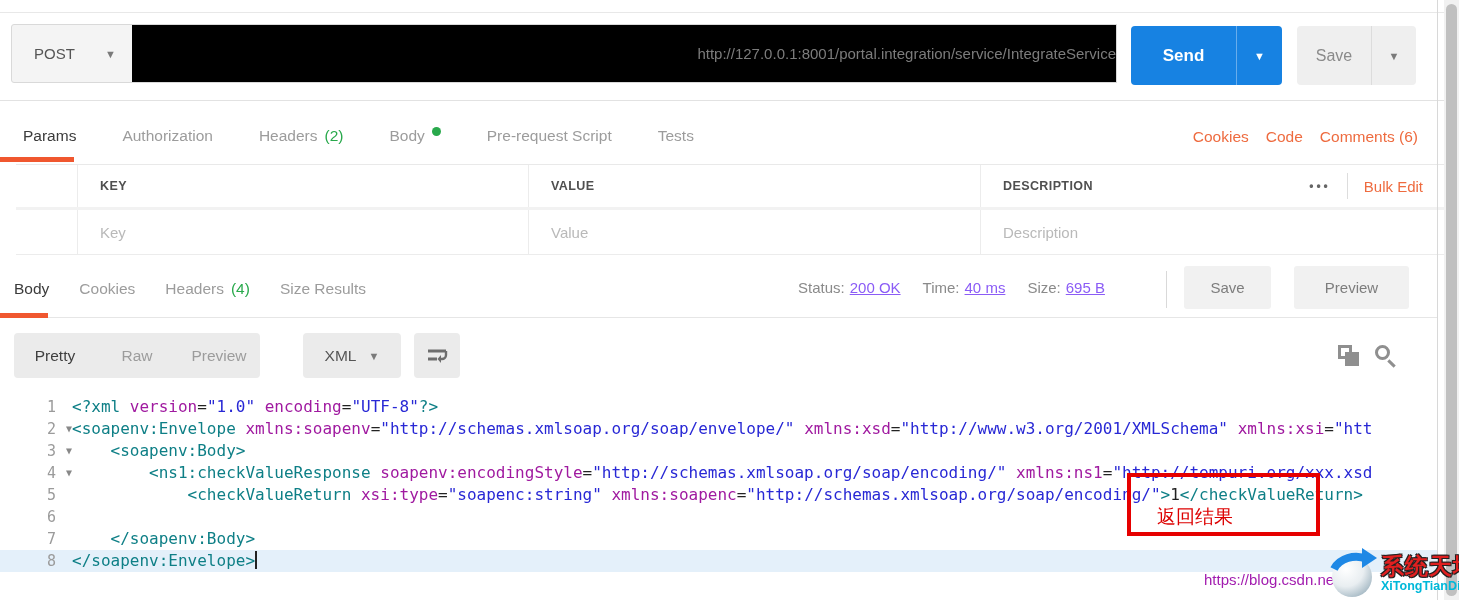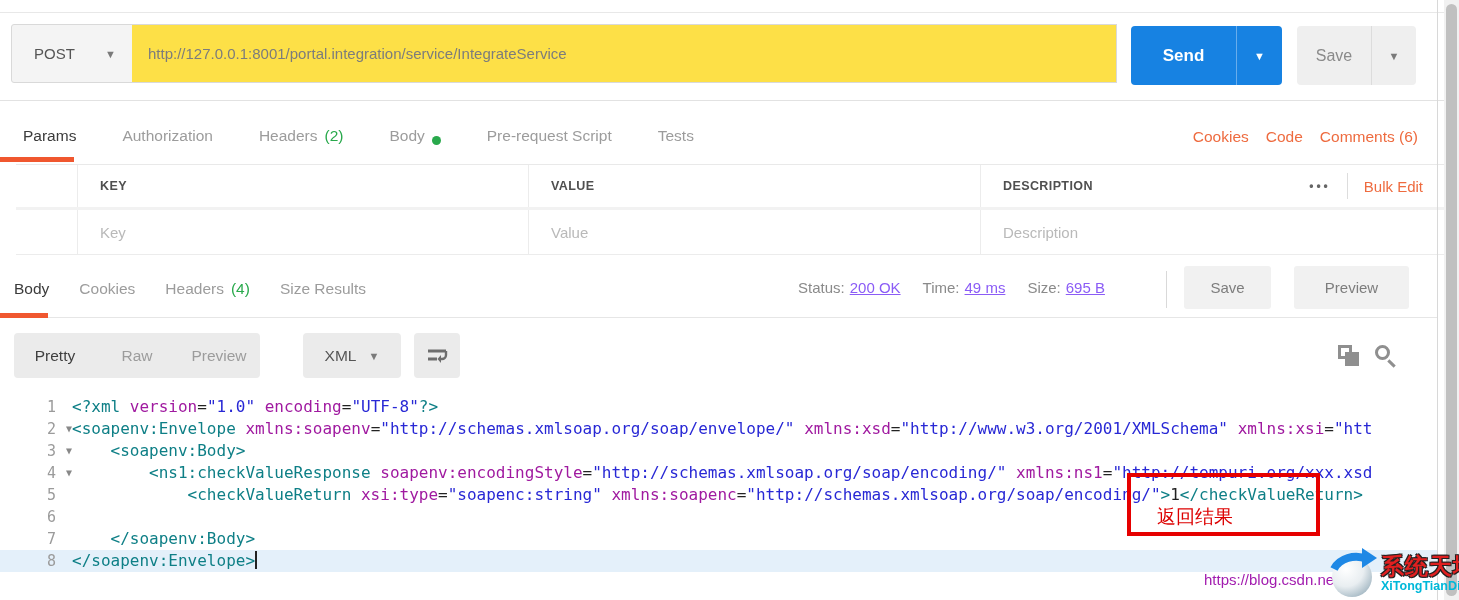--- a/index.html
+++ b/index.html
@@ -8,37 +8,37 @@
 
   .hairline { position:absolute; left:0; width:1459px; height:1px; background:#e8e8e8; }
 
   
   .method-select { position:absolute; left:11px; top:24px; width:122px; height:59px;
     background:#f4f4f4; border:1px solid #d9d9d9; border-radius:3px 0 0 3px;
     display:flex; align-items:center; justify-content:space-between; padding:0 16px 0 22px;
     font-size:15px; color:#555; cursor:pointer; }
   .caret { font-size:11px; color:#7a7a7a; }
   .url-input { position:absolute; left:132px; top:24px; width:985px; height:59px;
-    background:#fde047; border:1px solid #d9d9d9; border-left:none; color:#7c7c7c;
-    font-size:15px; padding-left:16px; font-family:"Liberation Sans", sans-serif; outline:none; }
+    background:#000000; border:1px solid #d9d9d9; border-left:none; color:#7c7c7c;
+    font-size:15px; padding-left:16px; font-family:"Liberation Sans", sans-serif; outline:none;text-align:right; }
   .send-btn { position:absolute; left:1131px; top:26px; width:151px; height:59px;
     background:#1782e2; border-radius:4px; display:flex; color:#fff; cursor:pointer; }
   .send-main { width:105px; display:flex; align-items:center; justify-content:center;
     font-size:17px; font-weight:bold; }
   .send-caret { flex:1; display:flex; align-items:center; justify-content:center;
     border-left:1px solid rgba(255,255,255,.35); }
   .send-caret .caret { color:#fff; }
   .save-btn { position:absolute; left:1297px; top:26px; width:119px; height:59px;
     background:#efefef; border-radius:4px; display:flex; color:#8a8a8a; cursor:pointer; }
   .save-main { width:74px; display:flex; align-items:center; justify-content:center; font-size:16px; }
   .save-caret { flex:1; display:flex; align-items:center; justify-content:center; border-left:1px solid #dcdcdc; }
 
   
   .req-tabs { position:absolute; left:23px; top:127px; display:flex; gap:46px; font-size:15.5px; color:#9c9c9c; }
-  .req-tabs .tab { cursor:pointer; display:flex; align-items:flex-end; gap:7px; white-space:nowrap; }
+  .req-tabs .tab { cursor:pointer; display:flex; align-items:flex-start; gap:7px; white-space:nowrap; }
   .req-tabs .tab.active { color:#3b3b3b; }
   .tab-count { color:#29a94c; }
   .green-dot { width:9px; height:9px; border-radius:50%; background:#29a94c; display:inline-block; }
   .underline { position:absolute; height:5px; background:#f0572f; }
   .u-params { left:0; top:157px; width:74px; }
   .req-links { position:absolute; right:41px; top:128px; display:flex; gap:17px; font-size:15.5px; color:#ee6b3f; }
   .req-links .lnk { cursor:pointer; white-space:nowrap; }
 
   
   .kv { position:absolute; left:16px; top:164px; width:1437px; border-top:1px solid #e9e9e9; }
@@ -220,21 +220,21 @@
           <span class="tab-count">(4)</span>
         </span>
         <span class="tab">
           <span>Size Results</span>
         </span>
       </div>
   </div>
   <div class="underline u-body"></div>
   <div class="resp-meta">
       <span><span class="meta-label">Status:</span><span class="meta-value">200 OK</span></span>
-      <span><span class="meta-label">Time:</span><span class="meta-value">49 ms</span></span>
+      <span><span class="meta-label">Time:</span><span class="meta-value">40 ms</span></span>
       <span><span class="meta-label">Size:</span><span class="meta-value">695 B</span></span>
     </div>
   <div class="meta-div"></div>
   <div class="resp-btn resp-save">Save</div>
   <div class="resp-btn resp-download">Preview</div>
 
   <div class="segmented">
       <span class="mode active">Pretty</span>
       <span class="mode">Raw</span>
       <span class="mode">Preview</span>

